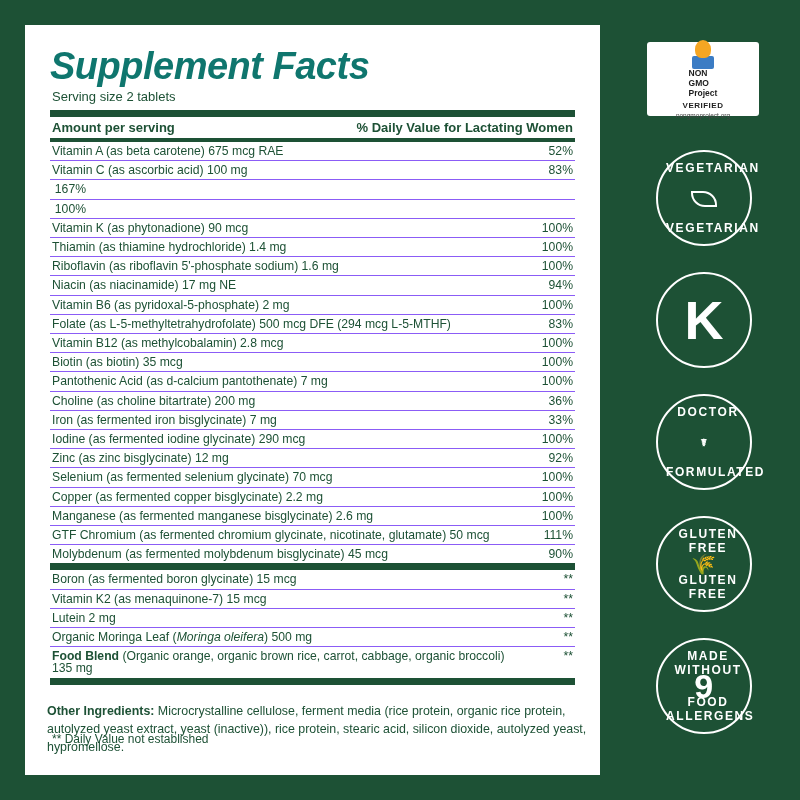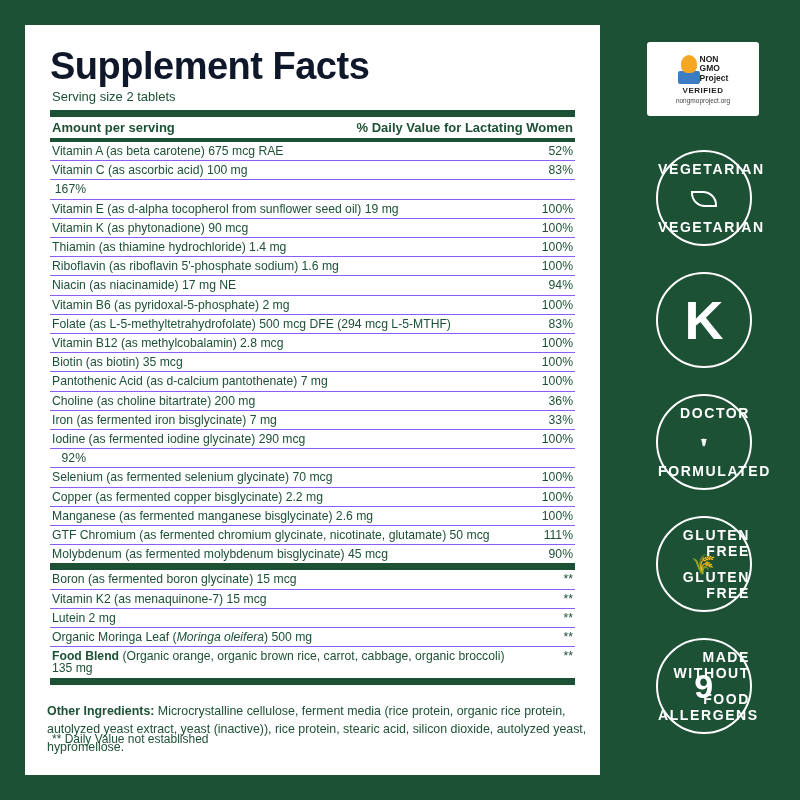--- a/index.html
+++ b/index.html
@@ -27,21 +27,22 @@
     left: 25px; top: 22px;
     width: 525px;
     color: #1d5135;
   }
   .title {
     font-size: 38px;
     font-weight: bold;
     letter-spacing: -0.5px;
     line-height: 1.0;
     margin: 0 0 4px 0;
-    color: #0f172a;
+    color: #0f766e;
+    font-style: italic;
   }
   .serving {
     font-size: 13px;
     margin: 0 0 6px 2px;
     color: #1d5135;
   }
   .rule-thick { height: 7px; background: #1d5135; }
   .rule-med   { height: 4px; background: #1d5135; }
 
   .hdr-row {
@@ -97,25 +98,24 @@
   }
   .badge-circle {
     width: 96px; height: 96px;
     margin: 0 auto;
     border: 2px solid #ffffff;
     border-radius: 50%;
     position: relative;
   }
   .arc-text {
     position: absolute;
-    left: 0; right: 0;
-    font-size: 14px;
+    left: 8px; right: 0;
+    font-size: 12px;
     letter-spacing: 1.6px;
     font-weight: bold;
-    text-align: right;
   }
   .arc-top { top: 9px; }
   .arc-bot { bottom: 9px; }
   .badge-center {
     position: absolute;
     left: 0; right: 0; top: 50%;
     transform: translateY(-50%);
     font-size: 10px;
     font-weight: bold;
     letter-spacing: 0.5px;
@@ -128,21 +128,21 @@
     width: 112px; height: 74px;
     background: #ffffff;
     border-radius: 3px;
     display: flex;
     flex-direction: column;
     align-items: center;
     justify-content: center;
     color: #1d5135;
   }
   .nongmo-top {
-    display: flex; align-items: flex-end; 
+    display: flex; align-items: center;  flex-direction: column;
   }
   .nongmo-mark {
     width: 22px; height: 30px;
     position: relative;
   }
   .nongmo-mark .blue {
     position: absolute; left: 0; bottom: 0;
     width: 22px; height: 13px;
     background: #3b7cc4;
     border-radius: 2px;
@@ -203,21 +203,20 @@
             <span class="dv">52%</span>
           </div>
           <div class="row">
             <span class="nm">Vitamin C (as ascorbic acid) 100 mg</span>
             <span class="dv">83%</span>
           </div>
           <div class="row">
             <span class="dv">167%</span>
           </div>
           <div class="row">
-            <span class="nm">Vitamin E (as d-alpha tocopherol from sunflower seed oil) 19 mg</span>
             <span class="dv">100%</span>
           </div>
           <div class="row">
             <span class="nm">Vitamin K (as phytonadione) 90 mcg</span>
             <span class="dv">100%</span>
           </div>
           <div class="row">
             <span class="nm">Thiamin (as thiamine hydrochloride) 1.4 mg</span>
             <span class="dv">100%</span>
           </div>
@@ -255,20 +254,21 @@
           </div>
           <div class="row">
             <span class="nm">Iron (as fermented iron bisglycinate) 7 mg</span>
             <span class="dv">33%</span>
           </div>
           <div class="row">
             <span class="nm">Iodine (as fermented iodine glycinate) 290 mcg</span>
             <span class="dv">100%</span>
           </div>
           <div class="row">
+            <span class="nm">Zinc (as zinc bisglycinate) 12 mg</span>
             <span class="dv">92%</span>
           </div>
           <div class="row">
             <span class="nm">Selenium (as fermented selenium glycinate) 70 mcg</span>
             <span class="dv">100%</span>
           </div>
           <div class="row">
             <span class="nm">Copper (as fermented copper bisglycinate) 2.2 mg</span>
             <span class="dv">100%</span>
           </div>

